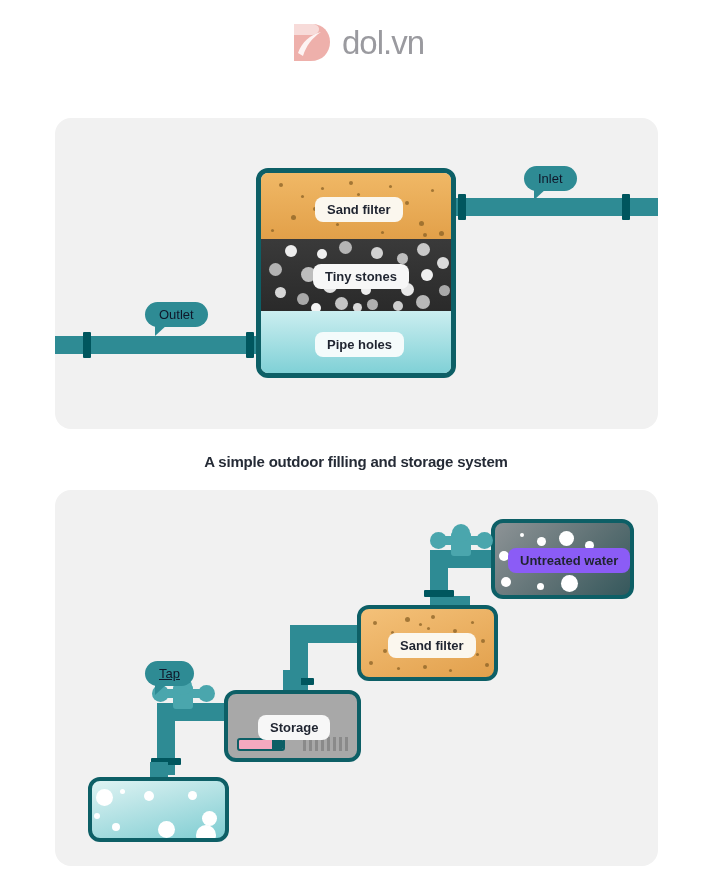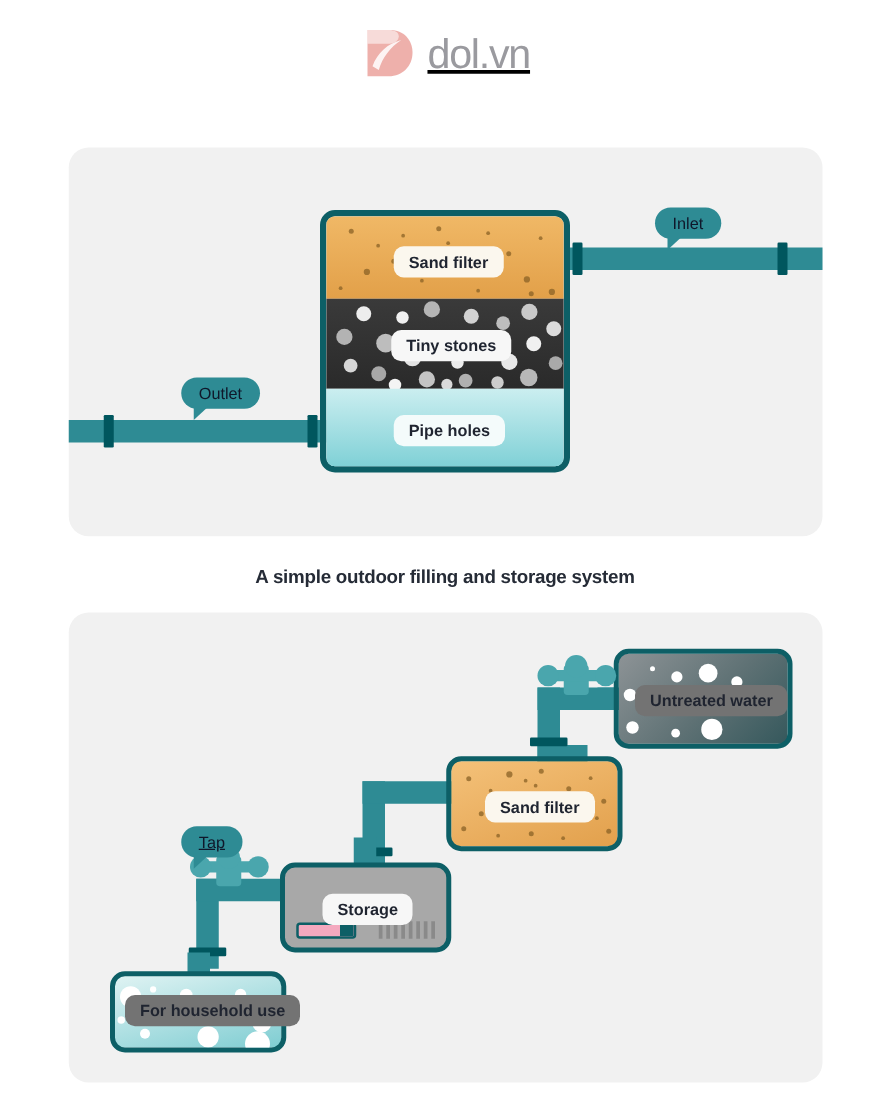--- a/index.html
+++ b/index.html
@@ -13,21 +13,21 @@
     position: relative;
     width: 712px; height: 890px;
     background: #ffffff;
     border-radius: 18px;
     overflow: hidden;
   }
 
   
   .logo-wrap {
     position: absolute; left: 0; top: 20px; width: 712px;
-    display: flex; align-items: center; justify-content: center; gap: 10px; text-decoration: underline;
+    display: flex; align-items: center; justify-content: center; gap: 10px;
   }
   .logo-mark { width: 44px; height: 44px; position: relative; }
   .logo-text {
     font-size: 33px; font-weight: 500; color: #9a9a9f;
     letter-spacing: -1px; line-height: 1;
   }
 
   
   .section-title {
     position: absolute; left: 0; width: 712px; text-align: center;
@@ -73,21 +73,21 @@
   .speck { position: absolute; border-radius: 50%; background: #8a6126; opacity: .75; }
   .stone { position: absolute; border-radius: 50%; }
 
   
   .pill {
     position: absolute; background: #fbf7ee;
     border-radius: 8px; padding: 5px 12px;
     font-size: 13px; font-weight: bold; color: #1f2430;
     white-space: nowrap; z-index: 6;
   }
-  .pill-grey { background: #737373; }
+  .pill-grey { background: #8b5cf6; }
   .pill-white { background: #f7f7f7; }
 
   
   .callout {
     position: absolute; background: #2e8b94; color: #0f172a;
     border-radius: 14px; padding: 5px 14px;
     font-size: 13px; white-space: nowrap; z-index: 8;
   }
   .callout::after {
     content: ""; position: absolute; left: 10px; bottom: -9px;
@@ -329,15 +329,14 @@
     <i class="bubble" style="left:4px;top:8px;width:17px;height:17px;"></i>
     <i class="bubble" style="left:28px;top:8px;width:5px;height:5px;"></i>
     <i class="bubble" style="left:52px;top:10px;width:10px;height:10px;"></i>
     <i class="bubble" style="left:96px;top:10px;width:9px;height:9px;"></i>
     <i class="bubble" style="left:2px;top:32px;width:6px;height:6px;"></i>
     <i class="bubble" style="left:110px;top:30px;width:15px;height:15px;"></i>
     <i class="bubble" style="left:20px;top:42px;width:8px;height:8px;"></i>
     <i class="bubble" style="left:66px;top:40px;width:17px;height:17px;"></i>
     <i class="bubble" style="left:104px;top:44px;width:20px;height:20px;"></i>
   </div>
-  <div class="pill pill-grey" style="left:100px; top:796px;">For household use</div>
 
 </div>
 
 </body></html>

